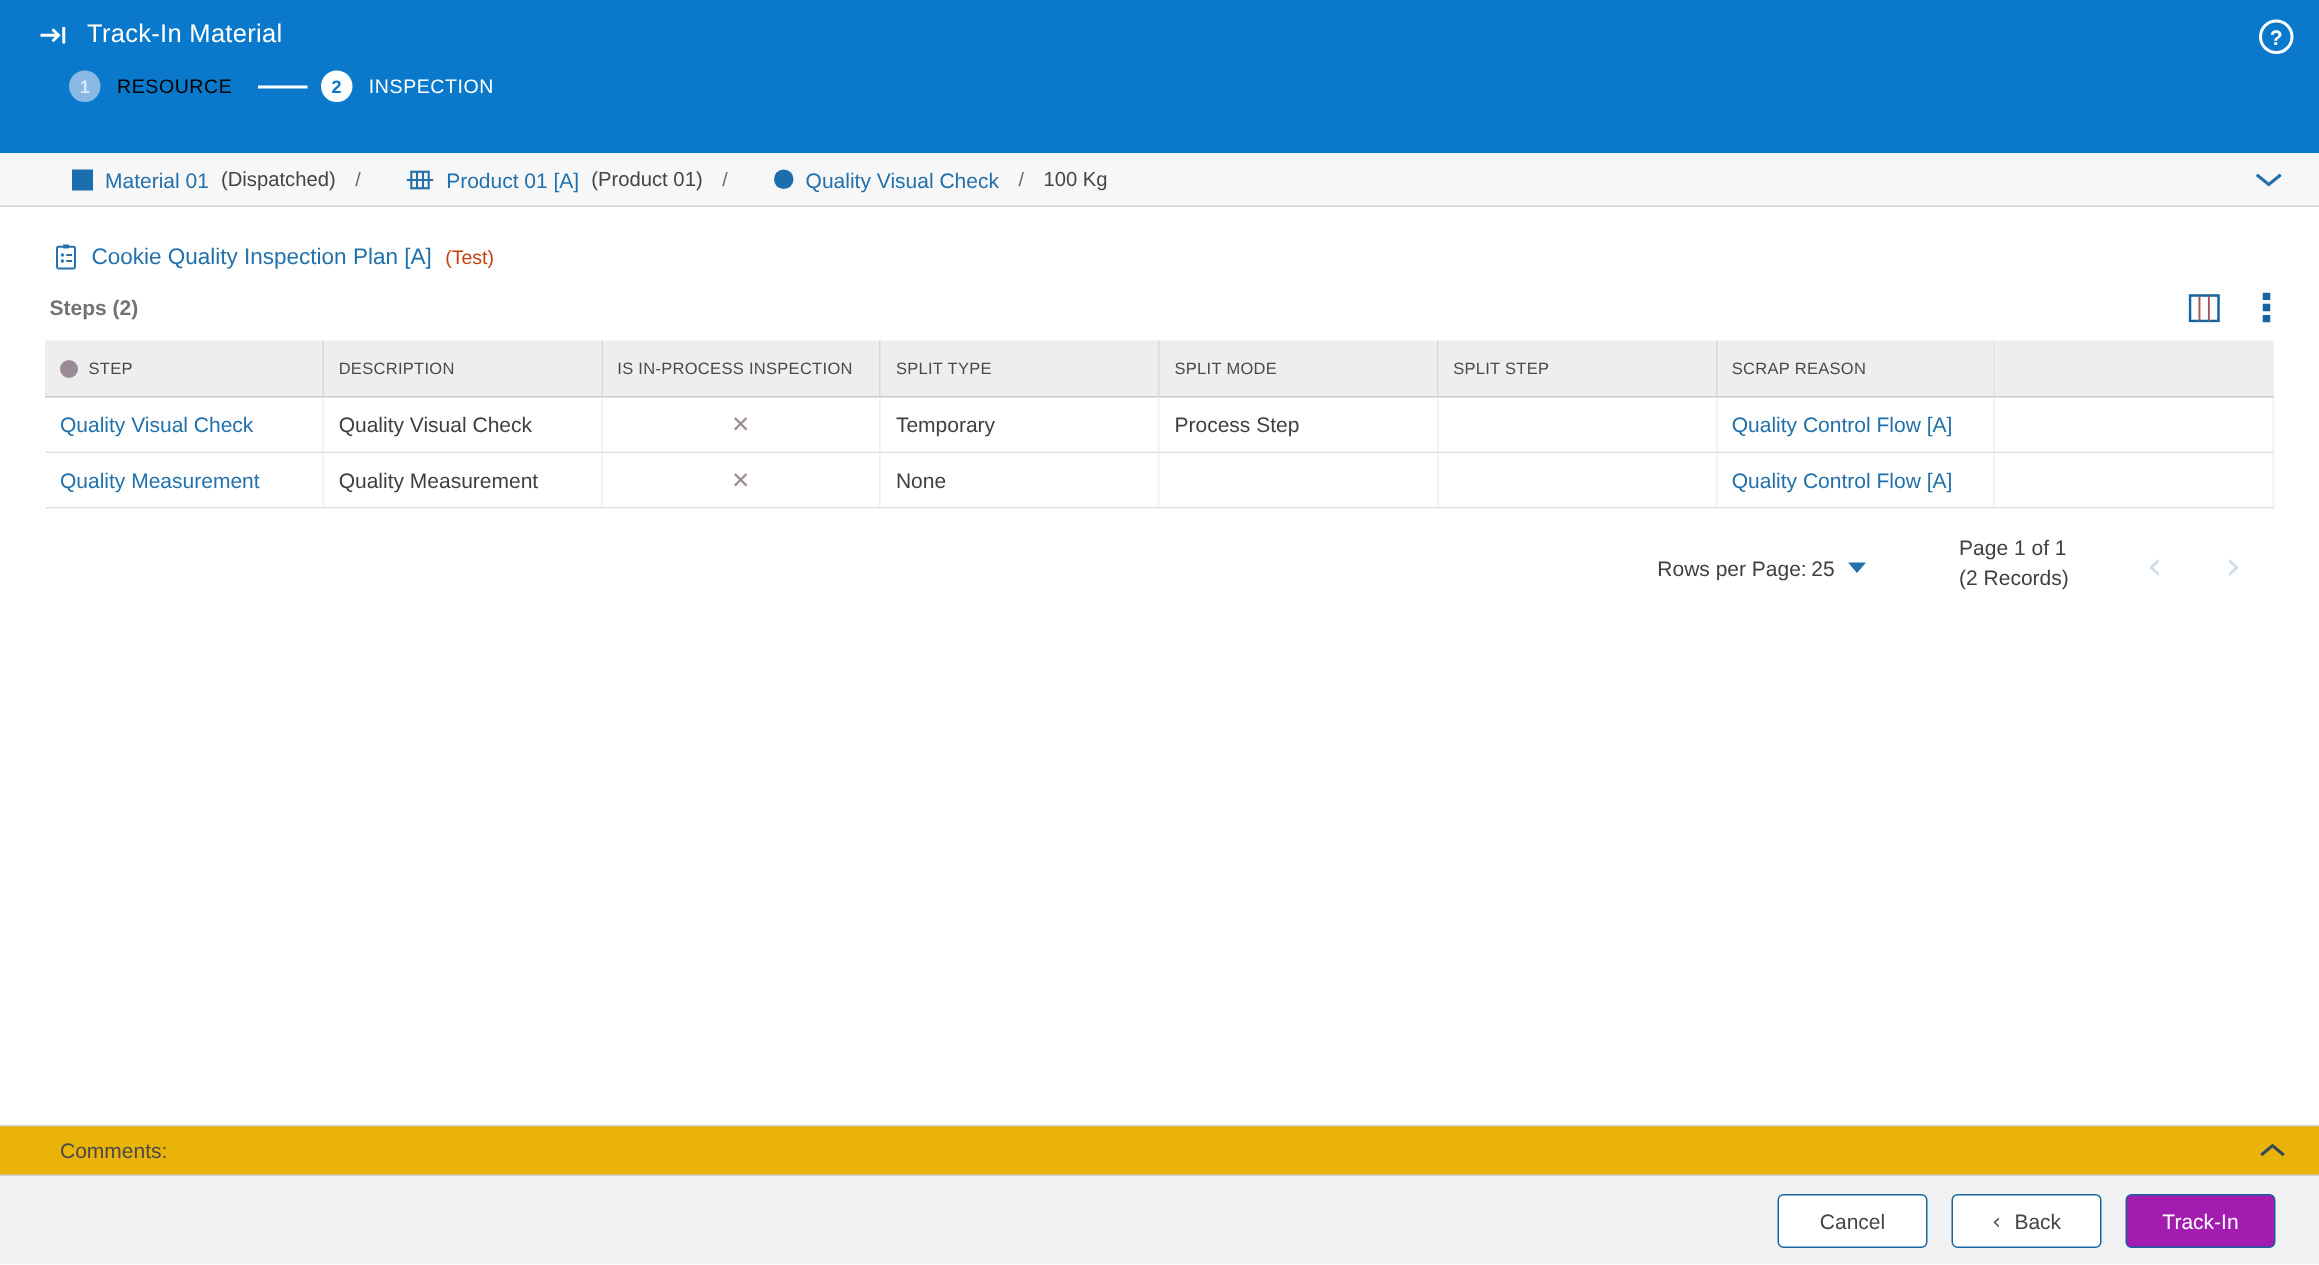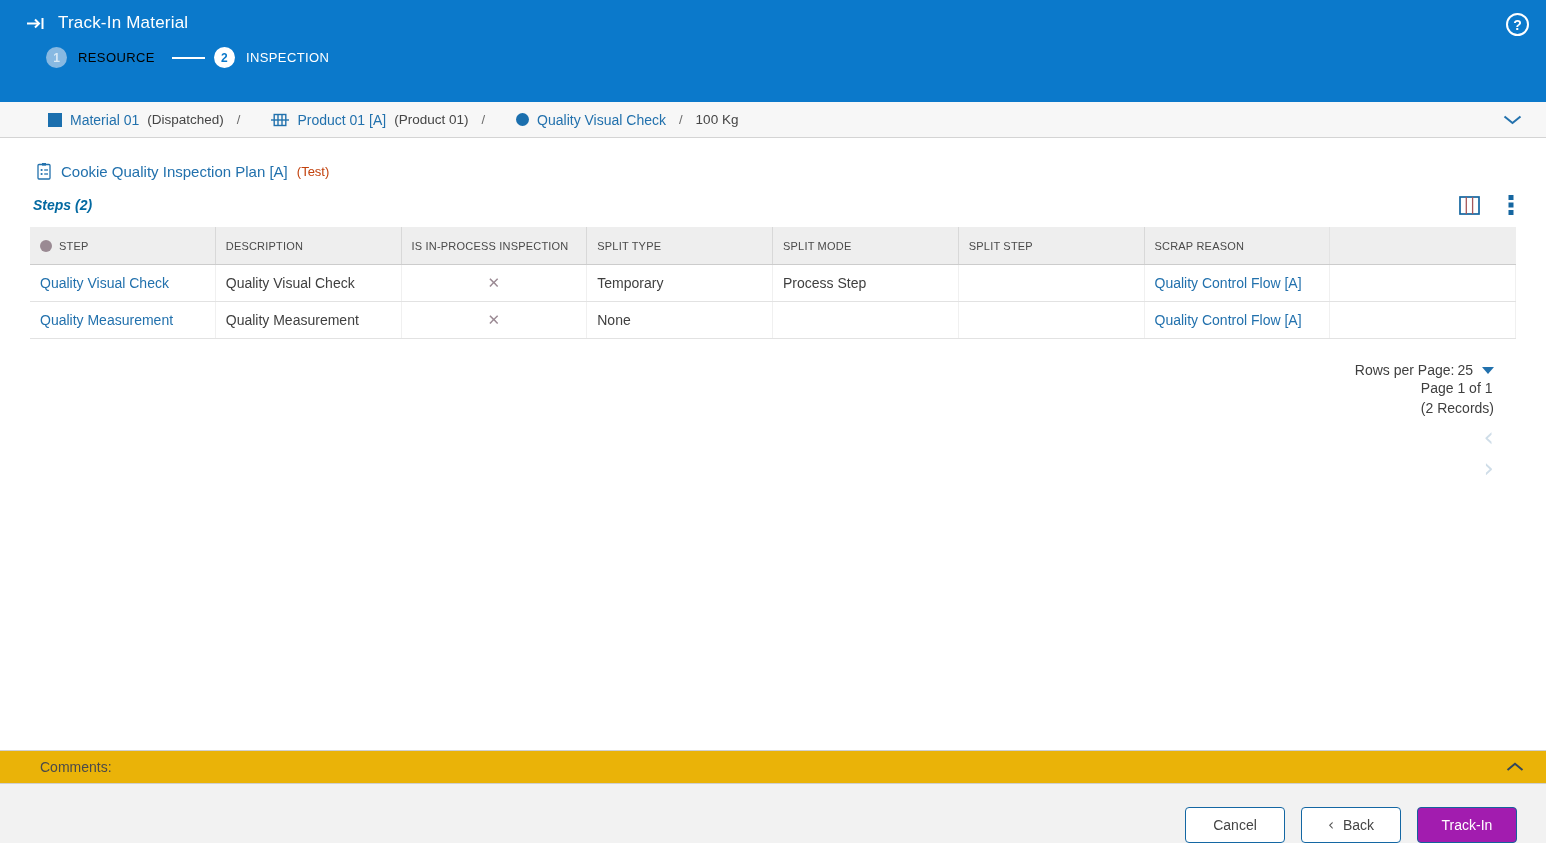--- a/index.html
+++ b/index.html
@@ -46,21 +46,21 @@
   .material-sq { width: 14px; height: 14px; background: #1b6fae; flex: none; }
   .step-dot { width: 13px; height: 13px; border-radius: 50%; background: #1b6fae; flex: none; }
   .bc-chevron { margin-left: auto; cursor: pointer; display: flex; align-items: center; }
 
   
   .content { flex: 1; background: #fff; overflow: hidden; }
   .plan-row { display: flex; align-items: center; gap: 9px; margin: 24px 30px 0 36px; }
   .plan-title { color: #2271ad; font-size: 15px; cursor: pointer; }
   .plan-note { color: #c2410c; font-size: 13px; }
   .steps-row { display: flex; align-items: center; justify-content: space-between; margin: 14px 32px 12px 33px; }
-  .steps-title { font-size: 14px; font-weight: 700; color: #0369a1; font-style: italic; }
+  .steps-title { font-size: 14px; font-weight: 700; color: #737373; }
   .steps-tools { display: flex; align-items: center; gap: 28px; }
   .tool-btn { cursor: pointer; display: flex; align-items: center; }
 
   .grid { margin: 0 30px; }
   .thead { display: grid; grid-template-columns: repeat(8, 1fr); background: #eeeeee; border-bottom: 1px solid #cccccc; }
   .th {
     height: 37px; padding: 0 10px; display: flex; align-items: center; gap: 7px;
     font-size: 11px; color: #4a4a4a; letter-spacing: .2px; border-right: 1px solid #d8d8d8;
     overflow: hidden; white-space: nowrap;
   }
@@ -69,40 +69,40 @@
   .trow { display: grid; grid-template-columns: repeat(8, 1fr); height: 37px; border-bottom: 1px solid #e2e2e2; }
   .td {
     padding: 0 10px; display: flex; align-items: center; font-size: 14px; color: #3f3f3f;
     border-right: 1px solid #f0f0f0; overflow: hidden; white-space: nowrap;
   }
   .td.link { color: #2271ad; cursor: pointer; }
   .td.center { justify-content: center; }
   .x-mark { color: #9b8a94; font-size: 15px; }
 
   .pagination {
-    display: flex; align-items: flex-end; justify-content: flex-end;
-    margin: 16px 52px 0 0; font-size: 14px; color: #3f3f3f; flex-direction: column;
+    display: flex; align-items: center; justify-content: flex-end;
+    margin: 16px 52px 0 0; font-size: 14px; color: #3f3f3f;
   }
   .rpp { display: flex; align-items: center; gap: 9px; cursor: pointer; margin-top: 7px; }
   .caret-down { width: 0; height: 0; border-left: 6px solid transparent; border-right: 6px solid transparent; border-top: 7px solid #2271ad; }
   .page-block { margin-left: 62px; line-height: 1.45; }
   .pg-chevron { color: #cfdde8; font-size: 26px; line-height: 1; cursor: default; margin-top: 5px; font-family: "DejaVu Sans", sans-serif; }
   .pg-prev { margin-left: 52px; }
   .pg-next { margin-left: 42px; }
 
   
   .comments-bar {
     height: 34px; flex: none; background: #eab308;
     border-top: 1px solid #d0d0d0; border-bottom: 1px solid #d0d0d0;
     display: flex; align-items: center; justify-content: space-between;
     padding: 0 22px 0 40px; font-size: 14px; color: #4a4a4a;
   }
   .footer {
     height: 59px; flex: none; background: #f2f2f2;
-    display: flex; align-items: flex-end; justify-content: flex-end;
+    display: flex; align-items: center; justify-content: flex-end;
     gap: 16px; padding-right: 29px;
   }
   .btn {
     height: 36px; min-width: 100px; padding: 0 18px; border-radius: 4px; font-size: 14px;
     display: flex; align-items: center; justify-content: center; cursor: pointer;
   }
   .btn.outline { background: #ffffff; border: 1px solid #1467a3; color: #454545; }
   .btn.primary { background: #a21caf; border: 1px solid #15629b; color: #ffffff; }
   .back-chev { margin-right: 9px; font-size: 15px; color: #555; font-family: "DejaVu Sans", sans-serif; }
 </style>

